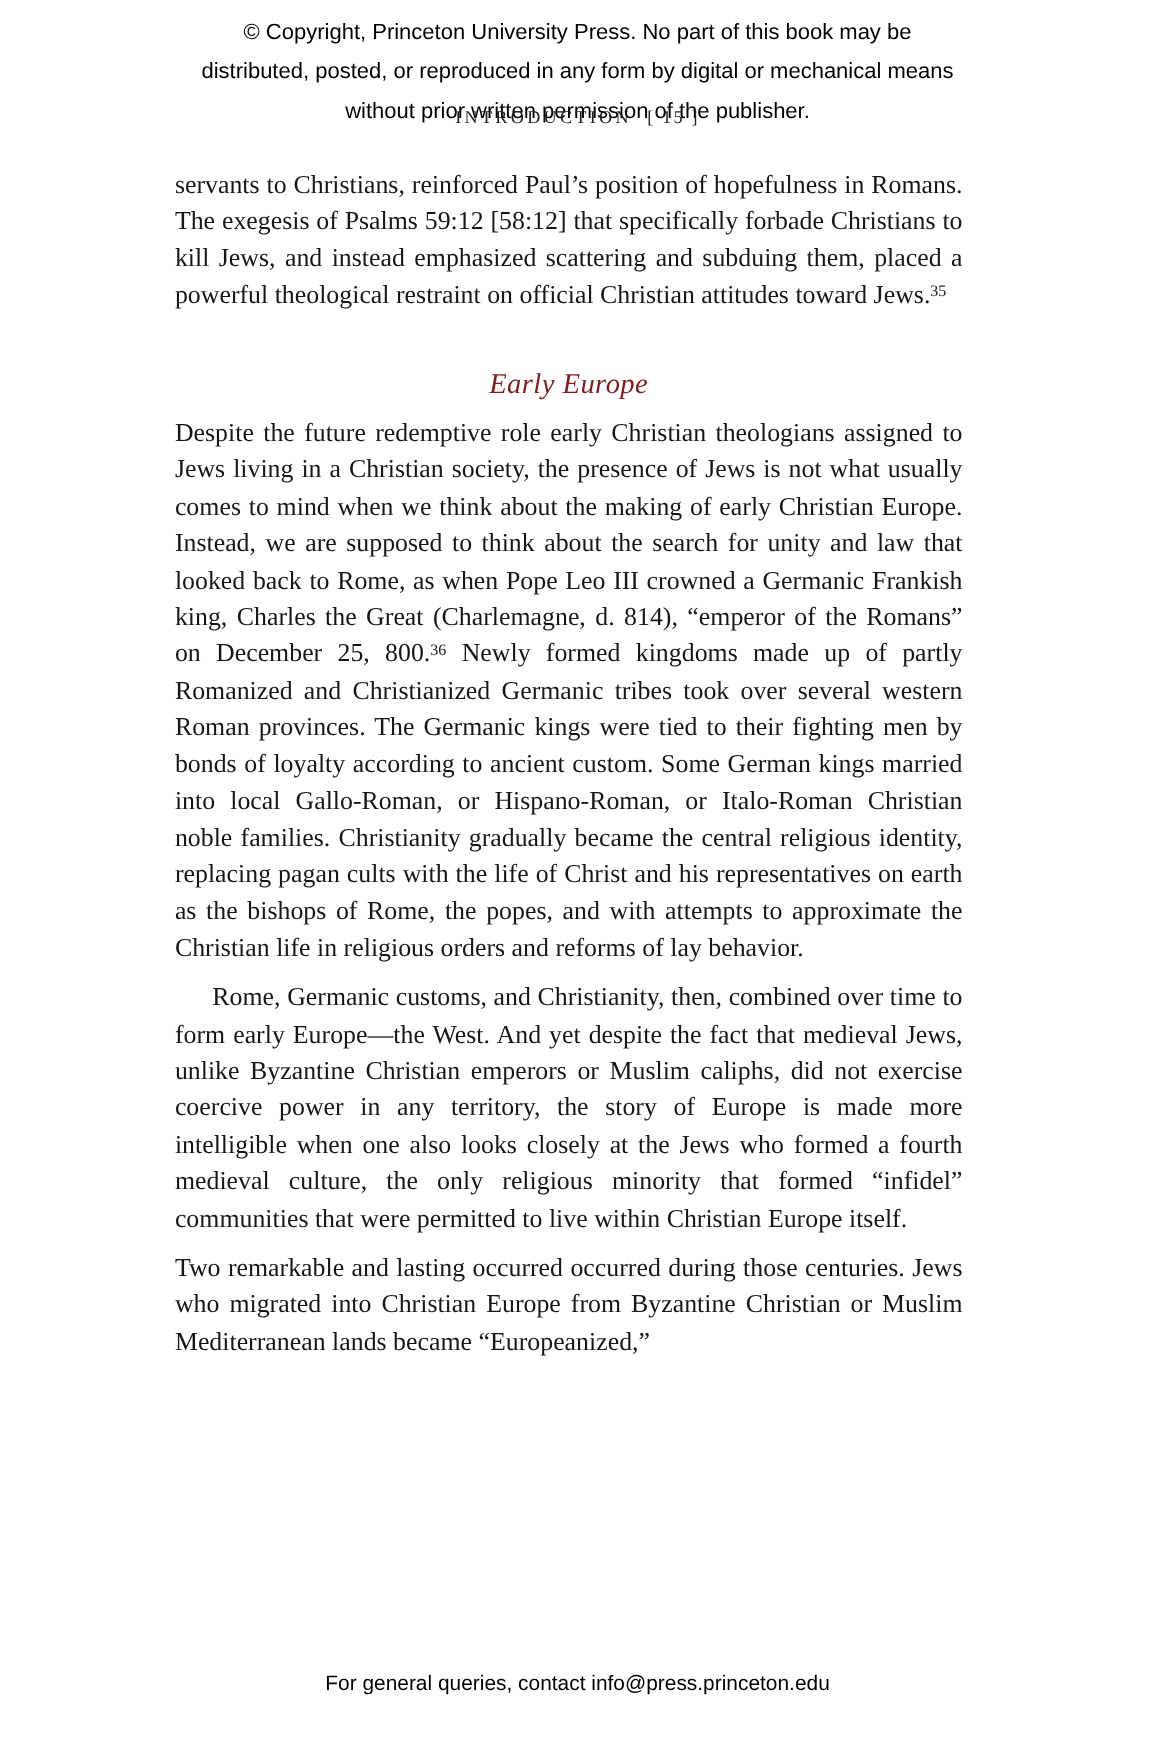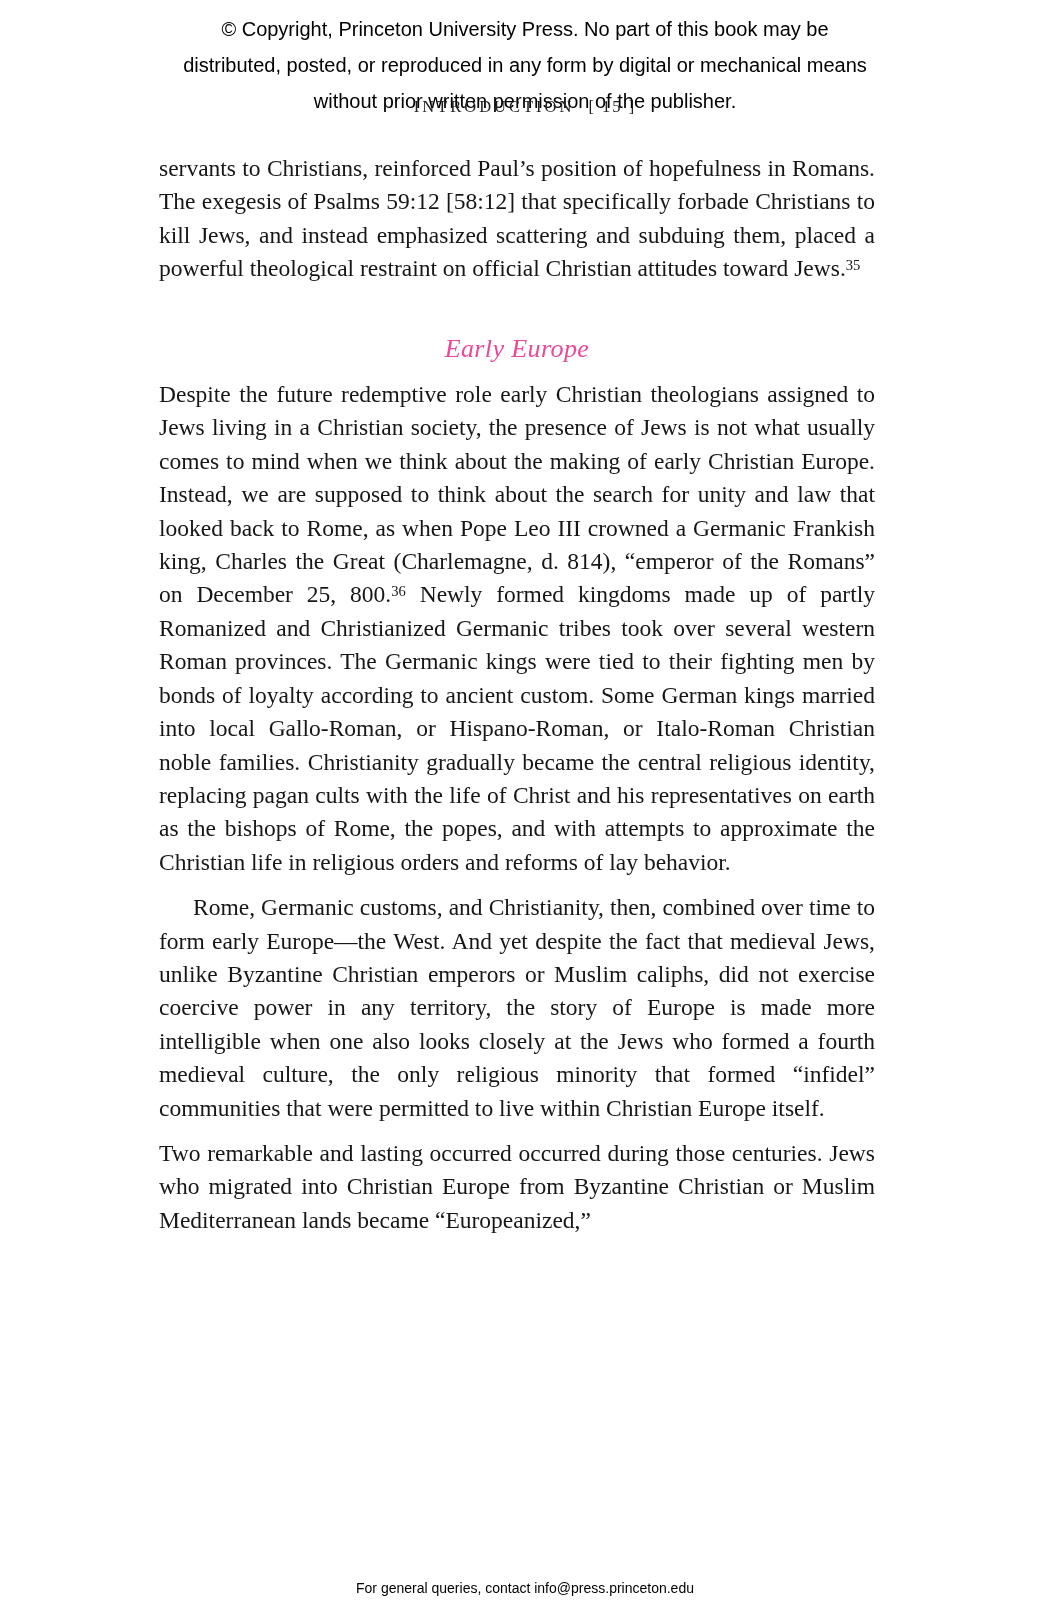--- a/index.html
+++ b/index.html
@@ -61,37 +61,37 @@
     text-indent: 34px;
   }
   h2.section-heading {
     font-family: "Liberation Serif", serif;
     font-size: 26px;
     font-style: italic;
     font-weight: normal;
     text-align: center;
     letter-spacing: 0.4px;
     margin: 46px 0 13px 0;
-    color: #ec4899;
+    color: #7f1d1d;
   }
   sup.fnref {
     font-size: 0.62em;
     line-height: 0;
     position: relative;
     top: -0.45em;
     vertical-align: baseline;
   }
   .footer {
     position: absolute;
-    top: 1580px;
+    top: 1520px;
     left: 0;
     width: 100%;
     text-align: center;
     font-family: "Liberation Sans", sans-serif;
-    font-size: 14px;
+    font-size: 19px;
     color: #000000;
   }
 </style>
 </head>
 <body>
 
 <div class="page">
 
   <div class="copyright">© Copyright, Princeton University Press. No part of this book may be distributed, posted, or reproduced in any form by digital or mechanical means without prior written permission of the publisher.</div>
 

